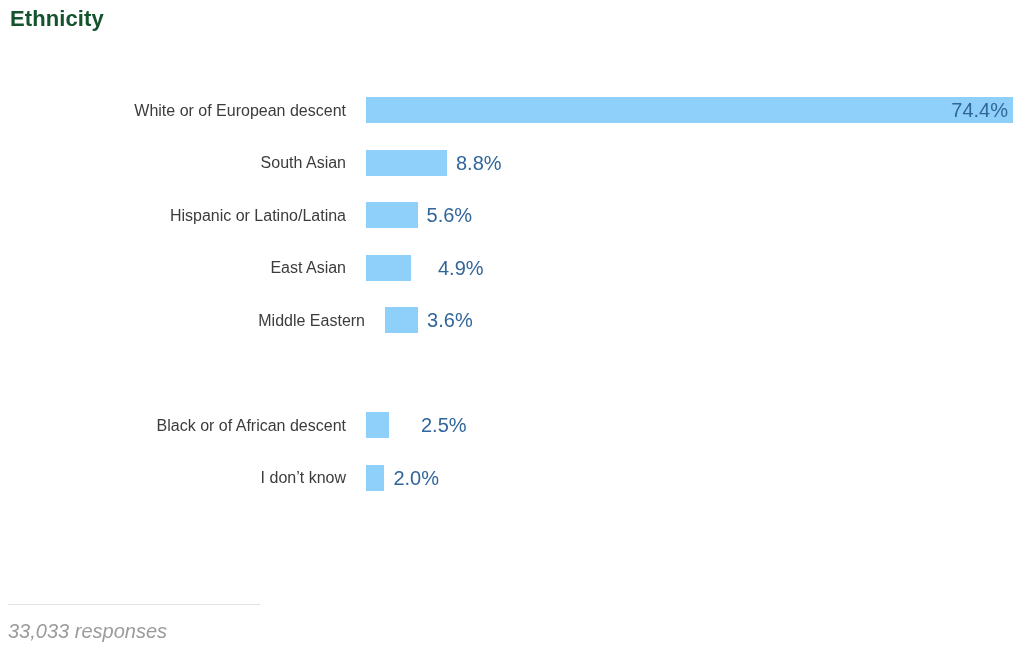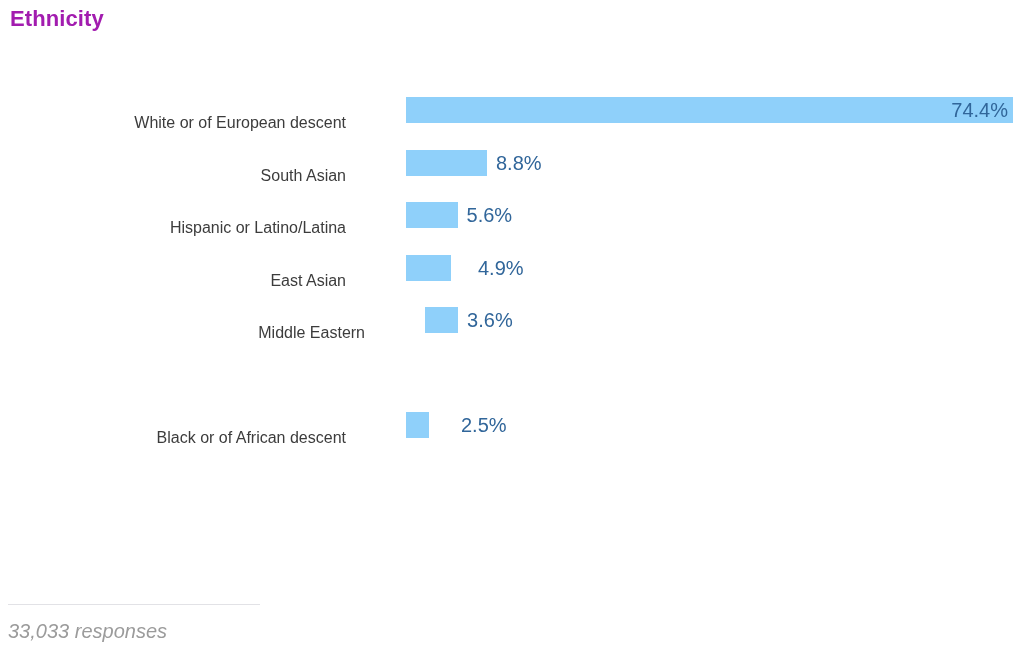--- a/index.html
+++ b/index.html
@@ -15,42 +15,41 @@
     position: relative;
   }
 
   
   #chart-title {
     position: absolute;
     left: 10px;
     top: 6px;
     font-size: 22px;
     font-weight: bold;
-    color: #a21caf;
+    color: #14532d;
     letter-spacing: 0.1px;
     white-space: nowrap;
   }
 
   
   #plot-area {
     position: absolute;
     left: 0;
     top: 88px;
     width: 1013px;
     height: 480px;
   }
 
   .bar-row {
     position: absolute;
     left: 0;
     width: 1013px;
     height: 44px;
     display: flex;
-    align-items: flex-end;
-    gap: 40px;
+    align-items: center;
   }
 
   .row-label {
     width: 346px;
     padding-right: 0px;
     text-align: right;
     font-size: 16px;
     line-height: 19px;
     color: #3c3c3c;
     white-space: pre-line;
@@ -144,16 +143,23 @@
         <div class="bar-value outside" style="left: 42.12px;">3.6%</div>
       </div>
     </div>
     <div class="bar-row" style="top: 315px;">
       <div class="row-label">Black or of African descent</div>
       <div class="bar-track">
         <div class="bar-fill" style="width: 23px; background: rgb(143, 208, 250);"></div>
         <div class="bar-value outside" style="left: 44px; margin-left: 11px;">2.5%</div>
       </div>
     </div>
+    <div class="bar-row" style="top: 367.5px;">
+      <div class="row-label">I don’t know</div>
+      <div class="bar-track">
+        <div class="bar-fill" style="width: 18.4px; background: rgb(143, 208, 250);"></div>
+        <div class="bar-value outside" style="left: 27.4px;">2.0%</div>
+      </div>
+    </div>
   </div>
 
 <div id="footer-divider"></div>
 <div id="footer-note">33,033 responses</div>
 
 </body></html>

